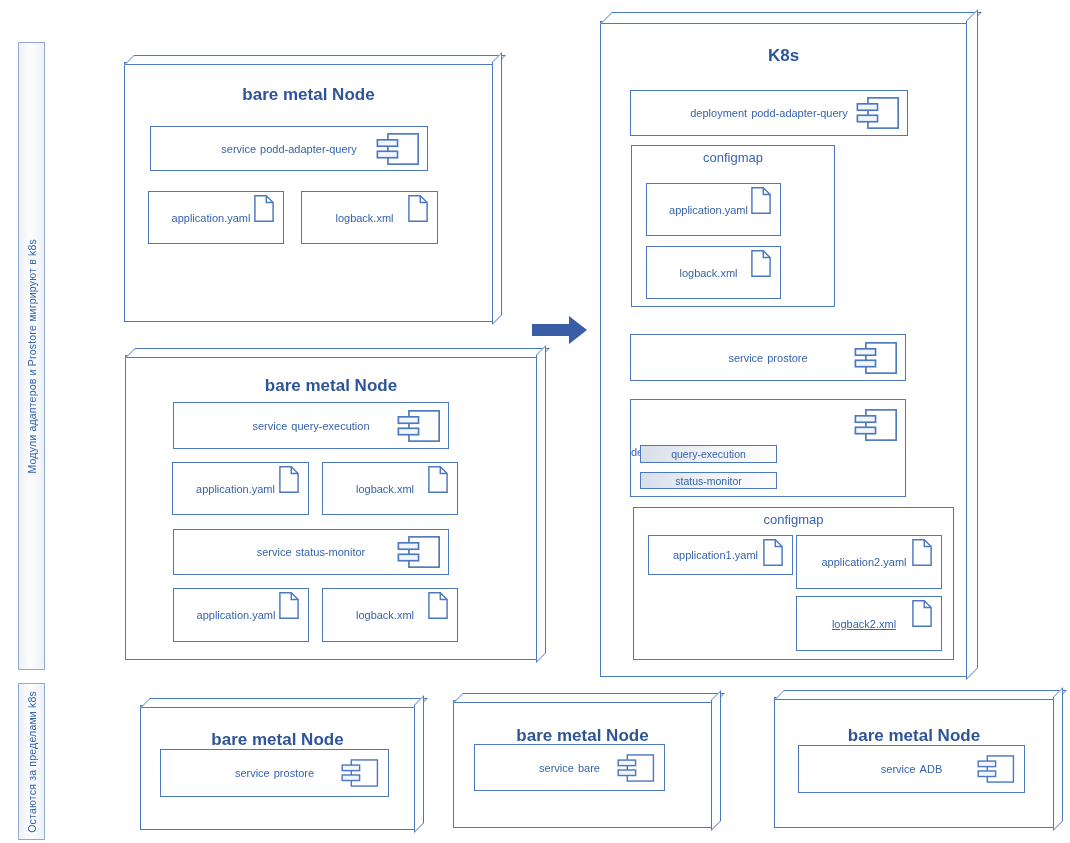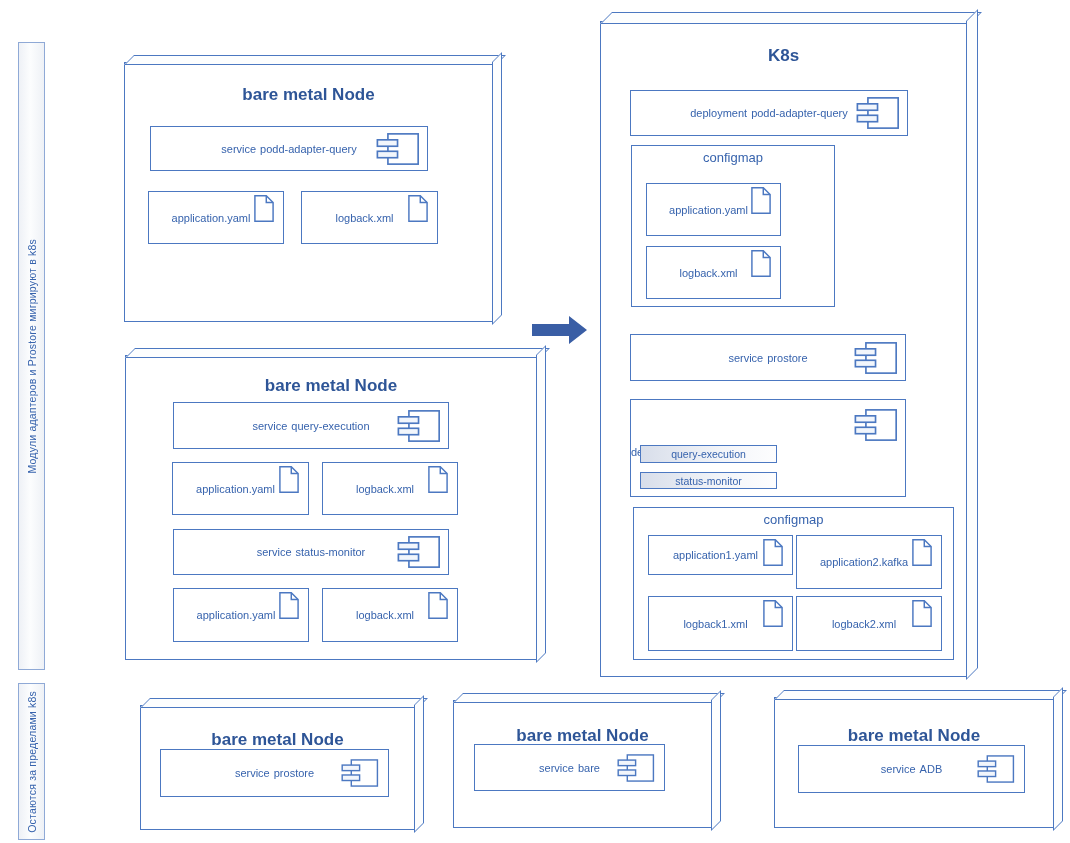--- a/index.html
+++ b/index.html
@@ -250,32 +250,26 @@
 
     <div class="cmbox" style="left:32px;top:485px;width:321px;height:153px;">
       <div class="cm-label">configmap</div>
       <div class="filebox" style="left:14px;top:27px;width:145px;height:40px;">
         <span>application1.yaml</span>
         <svg class="doc" viewBox="0 0 22 30">
             <use href="#doc-icon-def"></use>
           </svg>
       </div>
       <div class="filebox" style="left:162px;top:27px;width:146px;height:54px;">
-        <span>application2.kafka</span>
-        <svg class="doc" viewBox="0 0 22 30">
-            <use href="#doc-icon-def"></use>
-          </svg>
-      </div>
-      <div class="filebox" style="left:14px;top:88px;width:145px;height:55px;">
-        <span>logback1.xml</span>
-        <svg class="doc" viewBox="0 0 22 30">
-            <use href="#doc-icon-def"></use>
-          </svg>
-      </div>
-      <div class="filebox" style="left:162px;top:88px;width:146px;height:55px;">
+        <span>application2.yaml</span>
+        <svg class="doc" viewBox="0 0 22 30">
+            <use href="#doc-icon-def"></use>
+          </svg>
+      </div>
+      <div class="filebox" style="left:162px;top:88px;width:146px;height:55px;text-decoration:underline;">
         <span>logback2.xml</span>
         <svg class="doc" viewBox="0 0 22 30">
             <use href="#doc-icon-def"></use>
           </svg>
       </div>
     </div>
   </div>
 
   <div class="node3d" style="left:140px;top:705px;width:275px;height:125px;">
     <div class="node-title" style="top:24px;">bare metal Node</div>

